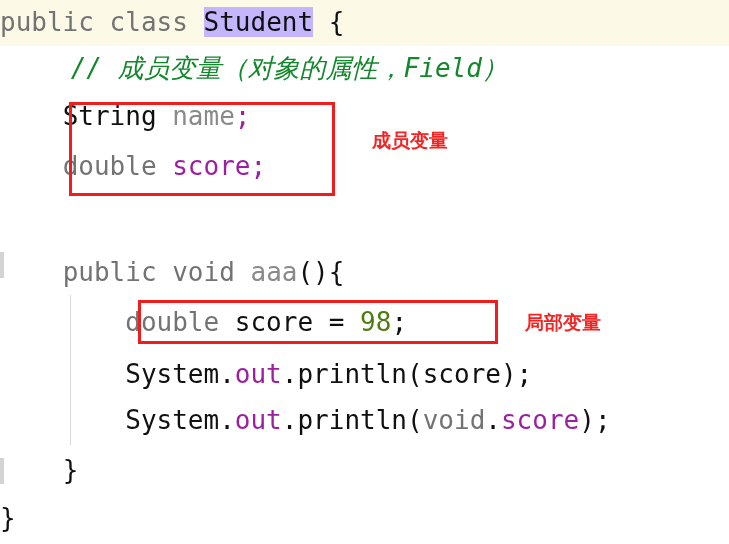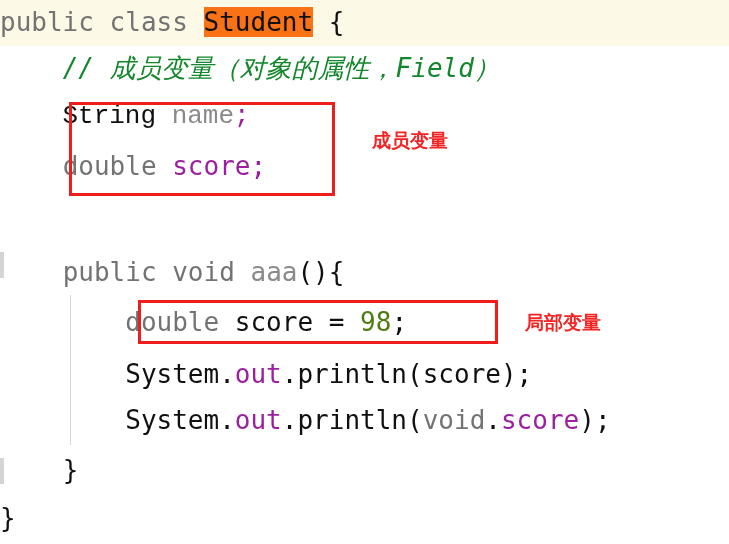--- a/index.html
+++ b/index.html
@@ -21,21 +21,21 @@
   
   .line-highlight {
     position: absolute;
     left: 0;
     width: 729px;
     background: #fdf9e7;
   }
 
   
   .tok-highlight {
-    background: #f97316;
+    background: #c4b5fd;
     margin-top: 40px;
   }
 
   
   .indent-guide {
     position: absolute;
     width: 1px;
     background: #d8d8d8;
   }
 
@@ -95,23 +95,23 @@
 
   <div class="line-highlight" style="top:0px; height:46px;"></div>
 
   <div class="gutter-mark" style="top:252px; height:26px;"></div>
   <div class="gutter-mark" style="top:458px; height:26px;"></div>
 
   <div class="indent-guide" style="left:70px; top:295px; height:150px;"></div>
 
   <div class="code-line" style="top:0px;"><span class="kw">public</span><span class="plain"> </span><span class="kw">class</span><span class="plain"> </span><span class="type tok-highlight">Student</span><span class="plain"> {</span></div>
 
-  <div class="code-line" style="top:46px;"><span class="plain">    </span><span class="comment">// 成员变量（对象的属性，Field）</span></div>
+  <div class="code-line" style="top:46px;padding-left:8px;"><span class="plain">    </span><span class="comment">// 成员变量（对象的属性，Field）</span></div>
 
-  <div class="code-line" style="top:94px;font-family:Liberation Mono, monospace;"><span class="plain">    </span><span class="type">String</span><span class="plain"> </span><span class="ident">name</span><span class="field">;</span></div>
+  <div class="code-line" style="top:94px;"><span class="plain">    </span><span class="type">String</span><span class="plain"> </span><span class="ident">name</span><span class="field">;</span></div>
 
   <div class="code-line" style="top:144px;"><span class="plain">    </span><span class="kw">double</span><span class="plain"> </span><span class="field">score</span><span class="field">;</span></div>
 
   <div class="code-line" style="top:250px;"><span class="plain">    </span><span class="kw">public</span><span class="plain"> </span><span class="kw">void</span><span class="plain"> </span><span class="ident">aaa</span><span class="plain">(){</span></div>
 
   <div class="code-line" style="top:300px;"><span class="plain">        </span><span class="kw">double</span><span class="plain"> </span><span class="plain">score</span><span class="plain"> = </span><span class="num">98</span><span class="plain">;</span></div>
 
   <div class="code-line" style="top:352px;"><span class="plain">        </span><span class="plain">System.</span><span class="static-f">out</span><span class="plain">.println(</span><span class="plain">score</span><span class="plain">);</span></div>
 
   <div class="code-line" style="top:398px;"><span class="plain">        </span><span class="plain">System.</span><span class="static-f">out</span><span class="plain">.println(</span><span class="kw">void</span><span class="plain">.</span><span class="field">score</span><span class="plain">);</span></div>

